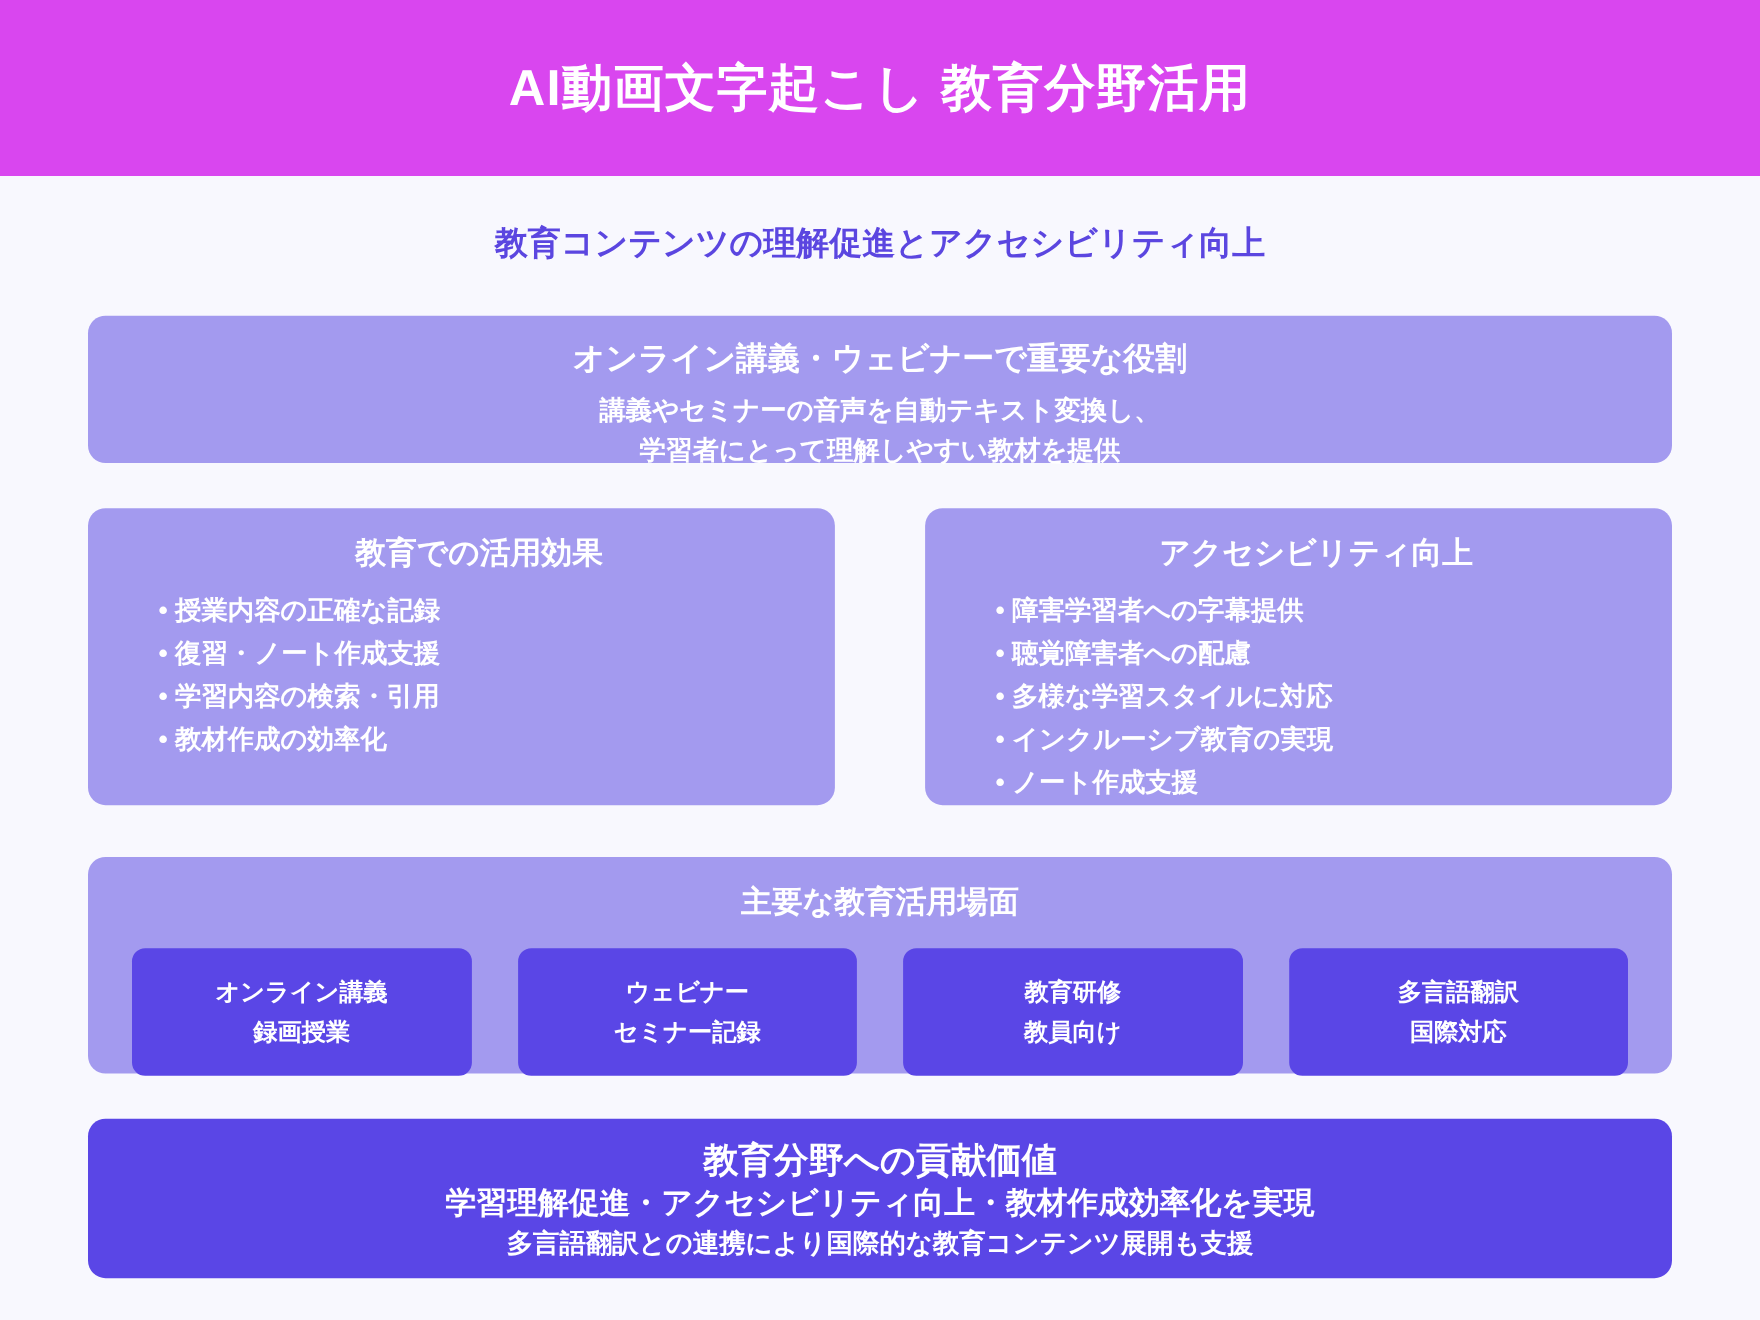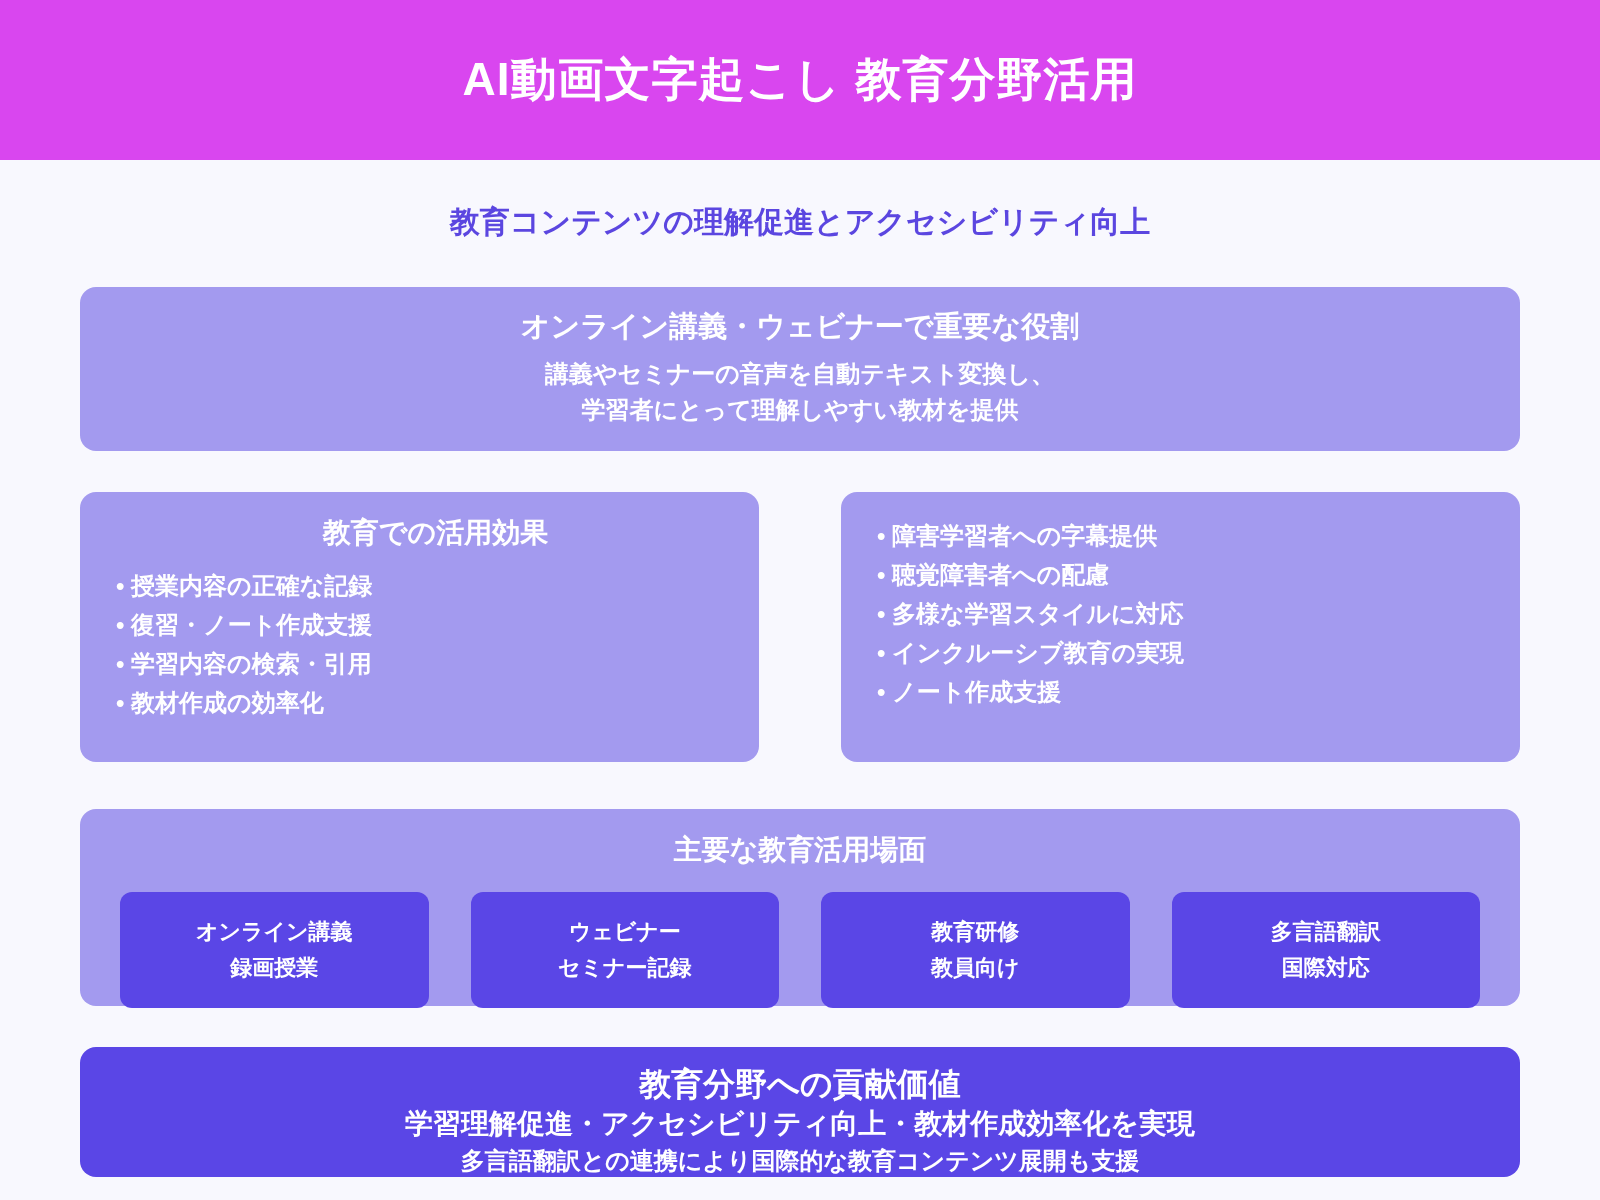--- a/index.html
+++ b/index.html
@@ -27,39 +27,39 @@
     text-align: center;
     color: #5b46e0;
     font-size: 30px;
     line-height: 35px;
   }
 
   .role-box {
     margin-top: 48px;
     background: #a39aef;
     border-radius: 16px;
-    height: 164px;
+    height: 134px;
     color: #ffffff;
     text-align: center;
     padding-top: 22px;
   }
   .role-box h3 { font-size: 29px; line-height: 35px; margin-bottom: 12px; }
   .role-box p { font-size: 24px; line-height: 36px; }
 
   .columns { display: flex; gap: 82px; margin-top: 41px; }
   .col-box {
     flex: 1;
     background: #a39aef;
     border-radius: 16px;
     height: 270px;
     color: #ffffff;
     padding-top: 24px;
   }
   .col-box h3 { text-align: center; font-size: 28px; line-height: 34px; margin-bottom: 16px; margin-left: 32px; }
-  .col-box ul { list-style: none; padding-left: 36px; }
+  .col-box ul { list-style: none; padding-left: 64px; }
   .col-box li { font-size: 24px; line-height: 39px; }
   .col-box li::before { content: "• "; }
 
   .scenes-box {
     margin-top: 47px;
     background: #a39aef;
     border-radius: 16px;
     height: 197px;
     padding: 24px 40px 0;
   }
@@ -77,21 +77,21 @@
     justify-content: center;
     gap: 6px;
     text-align: center;
   }
   .scene-card div { font-size: 22px; line-height: 30px; }
 
   .value-box {
     margin-top: 41px;
     background: #5a46e6;
     border-radius: 16px;
-    height: 130px;
+    height: 145px;
     color: #ffffff;
     text-align: center;
     padding-top: 16px;
   }
   .value-box h3 { font-size: 32px; line-height: 42px; }
   .value-box .l2 { font-size: 28px; line-height: 38px; }
   .value-box .l3 { font-size: 24px; line-height: 36px; }
 </style>
 </head>
 <body>
@@ -118,20 +118,21 @@
         <h3>教育での活用効果</h3>
         <ul>
           <li>授業内容の正確な記録</li>
           <li>復習・ノート作成支援</li>
           <li>学習内容の検索・引用</li>
           <li>教材作成の効率化</li>
         </ul>
       </section>
 
       <section class="col-box">
+        <h3>アクセシビリティ向上</h3>
         <ul>
           <li>障害学習者への字幕提供</li>
           <li>聴覚障害者への配慮</li>
           <li>多様な学習スタイルに対応</li>
           <li>インクルーシブ教育の実現</li>
           <li>ノート作成支援</li>
         </ul>
       </section>
 
     </div>

